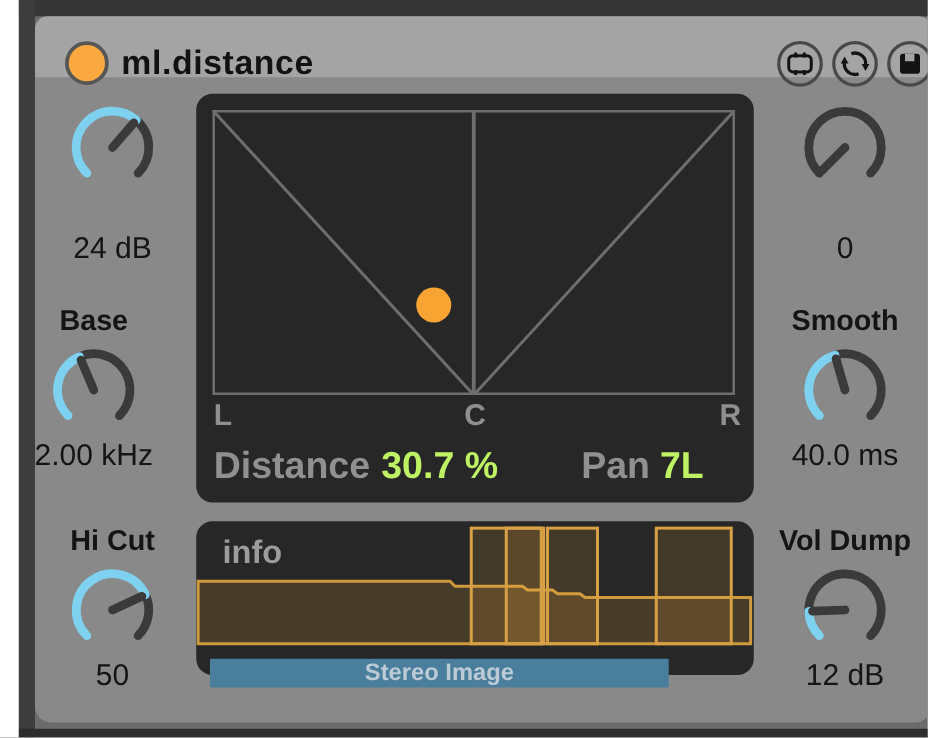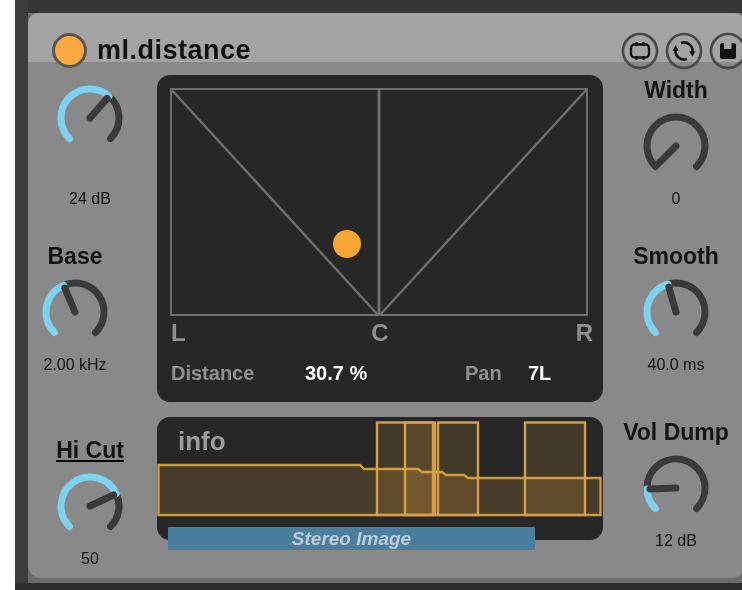--- a/index.html
+++ b/index.html
@@ -17,38 +17,38 @@
   .toggle{position:absolute;left:24px;top:20px;width:29px;height:29px;border-radius:50%;
           border:3px solid #565656;background:#f9a93f;}
   .title{position:absolute;left:69px;top:22px;font-size:27px;font-weight:bold;color:#121212;letter-spacing:.5px;}
   .tb-icon{position:absolute;top:18px;width:40px;height:40px;}
   .tb-icon.i1{left:592px;} .tb-icon.i2{left:636px;} .tb-icon.i3{left:680px;}
 
   .param{position:absolute;width:120px;text-align:center;}
   .param .plabel{display:block;height:28px;line-height:28px;font-size:23px;font-weight:600;color:#141414;}
   .param .knob{display:block;margin:2px auto 0;width:80px;height:80px;}
   .param .pvalue{display:block;position:absolute;left:0;top:110px;width:120px;height:26px;line-height:26px;
-                 font-size:16px;font-weight:500;color:#141414;}
+                 font-size:24px;font-weight:500;color:#141414;}
 
   .xy-panel{position:absolute;left:142px;top:75px;width:446px;height:327px;background:#272727;border-radius:13px;}
   .xy-field{position:absolute;left:13px;top:13px;width:418px;height:228px;border:2px solid #6e6e6e;box-sizing:border-box;}
   .xy-lines{position:absolute;left:13px;top:13px;width:418px;height:228px;}
   .xy-dot{position:absolute;width:28px;height:28px;border-radius:50%;background:#f7a433;}
   .xy-axis{position:absolute;top:245px;height:26px;line-height:26px;font-size:24px;font-weight:bold;color:#8f8f8f;}
   .xy-axis.l{left:14px;} .xy-axis.c{left:0;right:0;text-align:center;} .xy-axis.r{right:10px;}
-  .xy-read{position:absolute;top:283px;height:30px;line-height:30px;font-size:20px;font-weight:600;}
-  .gray{color:#909090;} .orange{color:#ffffff;text-align:center;}
+  .xy-read{position:absolute;top:283px;height:30px;line-height:30px;font-size:30px;font-weight:600;}
+  .gray{color:#909090;} .orange{color:#bef264;text-align:center;}
   .rd-distance{left:14px;} .rd-distance-val{left:148px;} .rd-pan{left:308px;} .rd-pan-val{left:371px;}
 
   .info-panel{position:absolute;left:142px;top:417px;width:446px;height:123px;background:#272727;border-radius:13px;}
   .info-label{position:absolute;left:21px;top:9px;font-size:26px;font-weight:600;color:#9c9c9c;}
   .spectrum{position:absolute;left:0;top:0;width:446px;height:145px;}
   .si-button{position:absolute;left:11px;top:110px;width:367px;height:23px;background:#4a7e9d;border:none;
              border-radius:1px;font-family:inherit;font-size:19px;font-weight:bold;color:#bccbd5;
-             text-align:center;line-height:23px;padding:0;font-style:italic;}
+             text-align:center;line-height:23px;padding:0;}
 </style>
 </head>
 <body>
 
 <div class="screen">
   <div class="strip-top"></div>
   <div class="strip-left"></div>
   <div class="strip-bottom"></div>
 
   <div class="device-body"></div>
@@ -89,32 +89,31 @@
   </div>
   <div class="param" style="left:0;top:242px;">
     <span class="plabel">Base</span>
     <span class="knob"><svg viewBox="0 0 80 80" width="80" height="80">
           <path d="M28.67 13.31 A29 29 0 0 1 60.51 60.51" stroke="#3a3a3a" stroke-width="7" fill="none" stroke-linecap="round"></path>
           <path d="M19.49 60.51 A29 29 0 0 1 28.67 13.31" stroke="#7fd1f0" stroke-width="7" fill="none" stroke-linecap="round"></path>
           <line x1="40" y1="40" x2="29.84" y2="16.07" stroke="#3a3a3a" stroke-width="7" stroke-linecap="round"></line>
         </svg></span>
     <span class="pvalue">2.00 kHz</span>
   </div>
-  <div class="param" style="left:15px;top:436px;text-decoration:underline;">
+  <div class="param" style="left:15px;top:418px;">
     <span class="plabel">Hi Cut</span>
     <span class="knob"><svg viewBox="0 0 80 80" width="80" height="80">
           <path d="M66.28 27.74 A29 29 0 0 1 60.51 60.51" stroke="#3a3a3a" stroke-width="7" fill="none" stroke-linecap="round"></path>
           <path d="M19.49 60.51 A29 29 0 1 1 66.28 27.74" stroke="#7fd1f0" stroke-width="7" fill="none" stroke-linecap="round"></path>
           <line x1="40" y1="40" x2="63.56" y2="29.01" stroke="#3a3a3a" stroke-width="7" stroke-linecap="round"></line>
         </svg></span>
     <span class="pvalue">50</span>
   </div>
 
   <div class="param" style="left:601px;top:76px;">
-    <span class="plabel">Width</span>
     <span class="knob"><svg viewBox="0 0 80 80" width="80" height="80">
           <path d="M19.49 60.51 A29 29 0 1 1 60.51 60.51" stroke="#3a3a3a" stroke-width="7" fill="none" stroke-linecap="round"></path>
           <line x1="40" y1="40" x2="21.62" y2="58.38" stroke="#3a3a3a" stroke-width="7" stroke-linecap="round"></line>
         </svg></span>
     <span class="pvalue">0</span>
   </div>
   <div class="param" style="left:601px;top:242px;">
     <span class="plabel">Smooth</span>
     <span class="knob"><svg viewBox="0 0 80 80" width="80" height="80">
           <path d="M32.01 12.12 A29 29 0 0 1 60.51 60.51" stroke="#3a3a3a" stroke-width="7" fill="none" stroke-linecap="round"></path>

